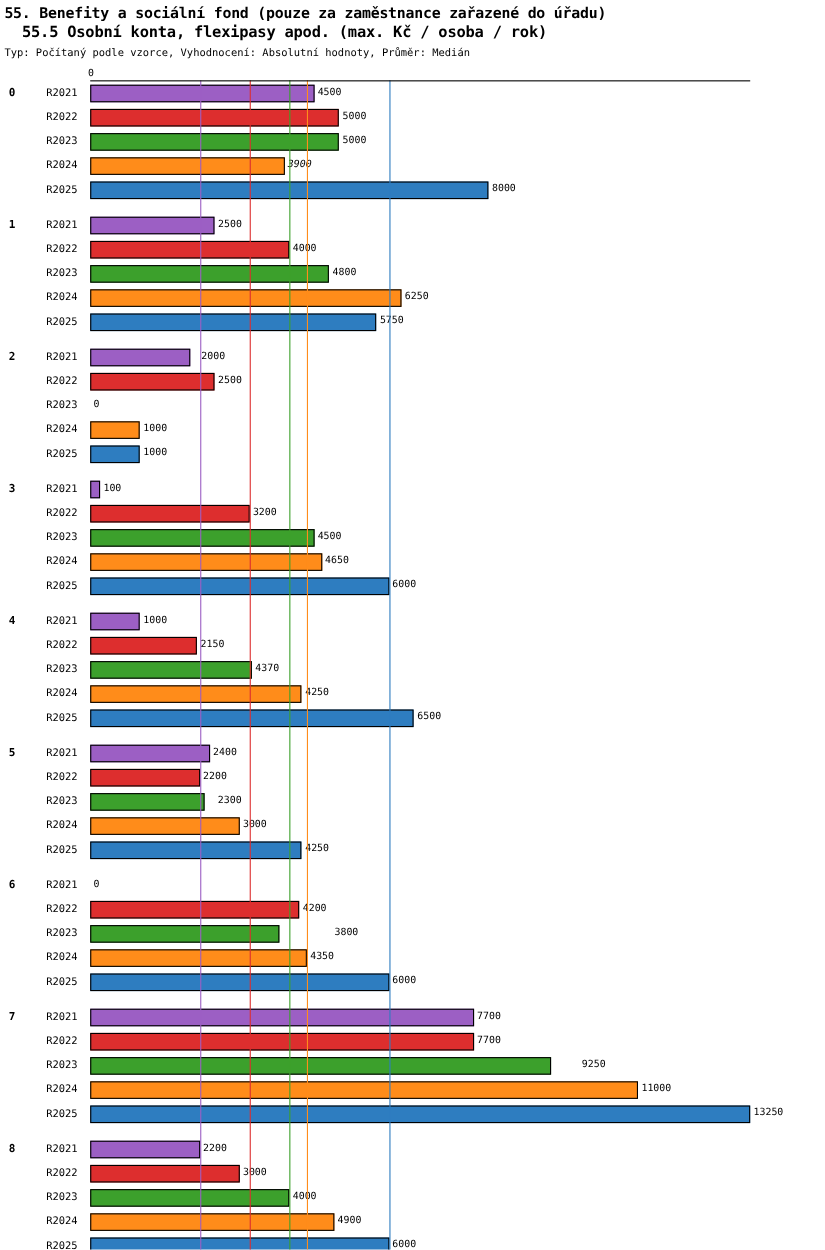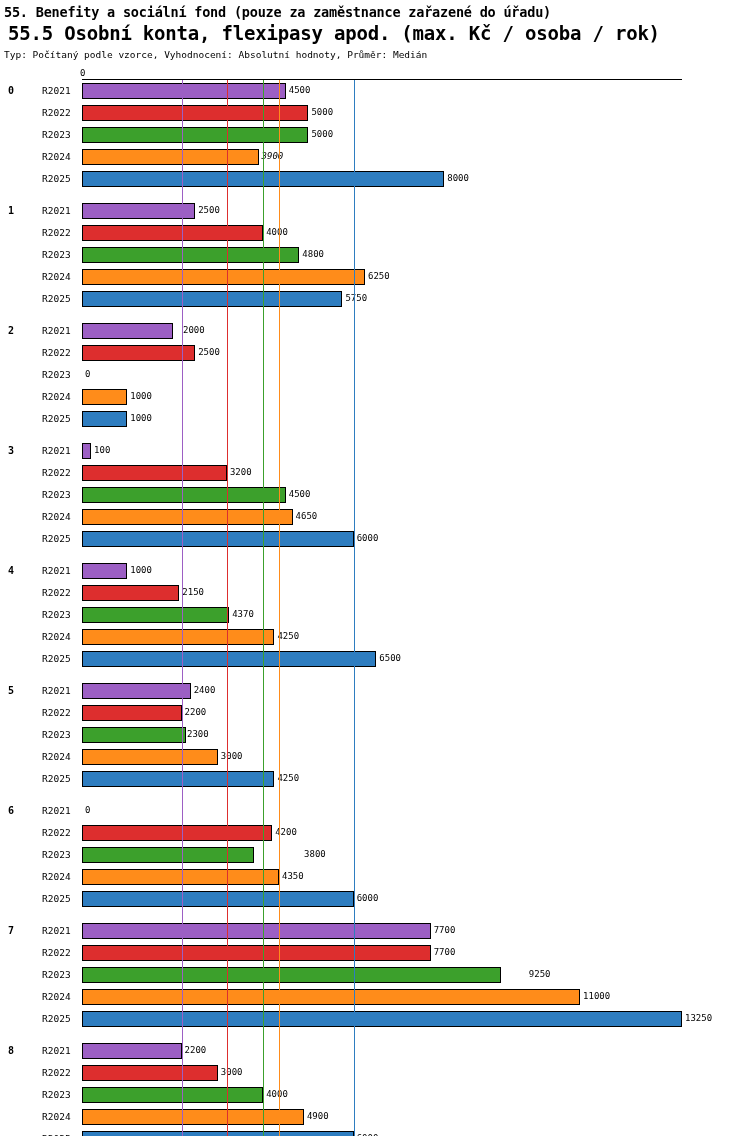--- a/index.html
+++ b/index.html
@@ -15,23 +15,23 @@
     overflow: hidden;
   }
   .title1 {
     font-size: 13.5px;
     font-weight: bold;
     margin: 4px 0 0 4px;
     letter-spacing: -0.2px;
     white-space: nowrap;
   }
   .title2 {
-    font-size: 19px;
+    font-size: 14px;
     font-weight: bold;
-    margin: 2px 0 0 8px;
+    margin: 2px 0 0 20px;
     letter-spacing: -0.2px;
     white-space: nowrap;
   }
   .subtitle {
     font-size: 9.5px;
     margin: 5px 0 0 4px;
     white-space: nowrap;
   }
 
   
@@ -272,21 +272,21 @@
             <div class="bar-value" style="left: 193.679px;">2400</div>
           </div>
           <div class="row">
             <div class="row-label">R2022</div>
             <div class="bar" style="width: 99.6226px; background: rgb(221, 46, 46);"></div>
             <div class="bar-value" style="left: 184.623px;">2200</div>
           </div>
           <div class="row">
             <div class="row-label">R2023</div>
             <div class="bar" style="width: 104.151px; background: rgb(60, 160, 44);"></div>
-            <div class="bar-value" style="left: 187px;">2300</div>
+            <div class="bar-value" style="left: 198px;">2300</div>
           </div>
           <div class="row">
             <div class="row-label">R2024</div>
             <div class="bar" style="width: 135.849px; background: rgb(255, 140, 26);"></div>
             <div class="bar-value" style="left: 220.849px;">3000</div>
           </div>
           <div class="row">
             <div class="row-label">R2025</div>
             <div class="bar" style="width: 192.453px; background: rgb(46, 125, 192);"></div>
             <div class="bar-value" style="left: 277.453px;">4250</div>

